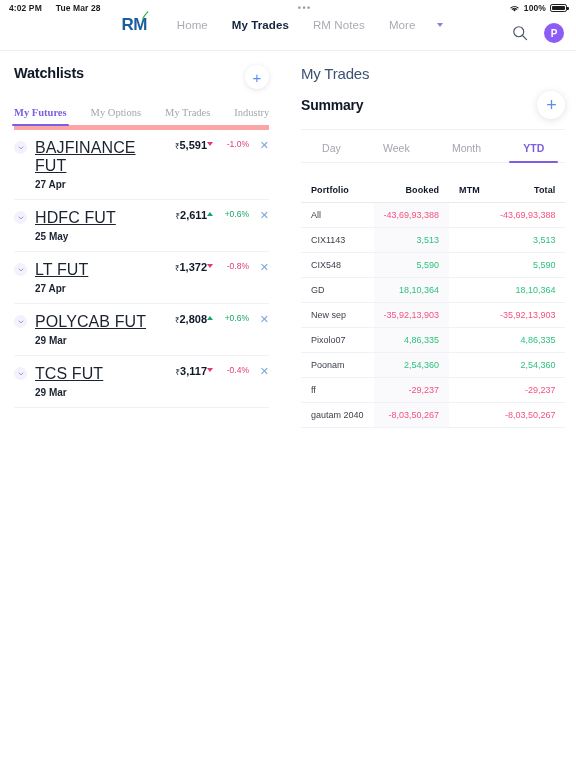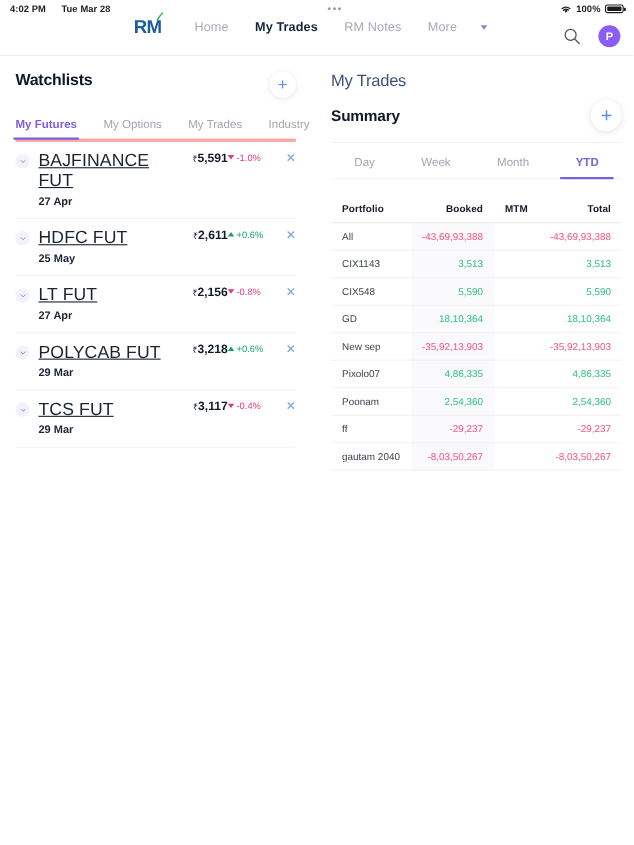--- a/index.html
+++ b/index.html
@@ -104,21 +104,22 @@
     color: #5b8def; font-size: 15px; font-weight: 300; line-height: 1;
   }
   .fab-lg {
     width: 28px; height: 28px;
     box-shadow: 0 1px 7px rgba(100,100,140,.2);
     font-size: 18px;
   }
 
   .tabs {
     display: flex; margin-top: 18px;
-    border-bottom: 3px solid #fca5a5;
+    border-bottom: 5px solid #fca5a5;
+    font-family: Liberation Serif, serif;
   }
   .tab {
     font-size: 10.5px; color: #a3a6ae;
     padding: 0 0 7px 0; margin-right: 24px;
     position: relative; white-space: nowrap;
   }
   .tab:last-child { margin-right: 0; }
   .tab.active { color: #7c5fe0; font-weight: 600; }
   .tab.active::after {
     content: ""; position: absolute; left: -2px; right: -2px; bottom: -1px;
@@ -140,21 +141,21 @@
   .wl-info { flex: 1; padding-left: 8px; }
   .wl-name { font-size: 16px; color: #1b2230; letter-spacing: .1px; text-decoration: underline; }
   .wl-exp { font-size: 10px; color: #1b2230; font-weight: 600; margin-top: 4px; }
   .wl-price {
     font-size: 11px; font-weight: 700; color: #101828;
     width: 56px; text-align: right; white-space: nowrap;
   }
   .wl-price .rs { font-size: 8px; font-weight: 400; }
   .wl-chg {
     font-size: 8.5px; width: 42px; text-align: right;
-    display: flex; align-items: center; justify-content: flex-start; gap: 2px;
+    display: flex; align-items: center; justify-content: space-between; gap: 2px;
     white-space: nowrap;
   }
   .up { color: #1aa567; }
   .down { color: #e1397a; }
   .tri-up { width: 0; height: 0; border-left: 3px solid transparent; border-right: 3px solid transparent; border-bottom: 4px solid #1aa567; }
   .tri-dn { width: 0; height: 0; border-left: 3px solid transparent; border-right: 3px solid transparent; border-top: 4px solid #e1397a; }
   .wl-close { width: 16px; text-align: right; color: #7aa7d9; font-size: 11px; line-height: 1; margin-left: 4px; margin-top: 1px; }
 
   
   .rp-title { font-size: 15px; color: #3e5174; padding-top: 14px; letter-spacing: -.2px; }
@@ -300,39 +301,39 @@
       <div class="wl-row">
         <div class="chev-wrap">
           <svg class="chev" viewBox="0 0 8 8">
               <path d="M1.4 2.6 L4 5.2 L6.6 2.6" stroke="#8a7fd0" stroke-width="1.1" fill="none" stroke-linecap="round"></path>
             </svg>
         </div>
         <div class="wl-info">
           <div class="wl-name">LT FUT</div>
           <div class="wl-exp">27 Apr</div>
         </div>
-        <div class="wl-price"><span class="rs">₹</span><span>2,156</span></div>
+        <div class="wl-price"><span class="rs">₹</span><span>1,372</span></div>
         <div class="wl-chg down">
           <span class="tri-dn"></span>
           <span>-0.8%</span>
         </div>
         <div class="wl-close">✕</div>
       </div>
 
       <div class="wl-row">
         <div class="chev-wrap">
           <svg class="chev" viewBox="0 0 8 8">
               <path d="M1.4 2.6 L4 5.2 L6.6 2.6" stroke="#8a7fd0" stroke-width="1.1" fill="none" stroke-linecap="round"></path>
             </svg>
         </div>
         <div class="wl-info">
           <div class="wl-name">POLYCAB FUT</div>
           <div class="wl-exp">29 Mar</div>
         </div>
-        <div class="wl-price"><span class="rs">₹</span><span>3,218</span></div>
+        <div class="wl-price"><span class="rs">₹</span><span>2,808</span></div>
         <div class="wl-chg up">
           <span class="tri-up"></span>
           <span>+0.6%</span>
         </div>
         <div class="wl-close">✕</div>
       </div>
 
       <div class="wl-row">
         <div class="chev-wrap">
           <svg class="chev" viewBox="0 0 8 8">

